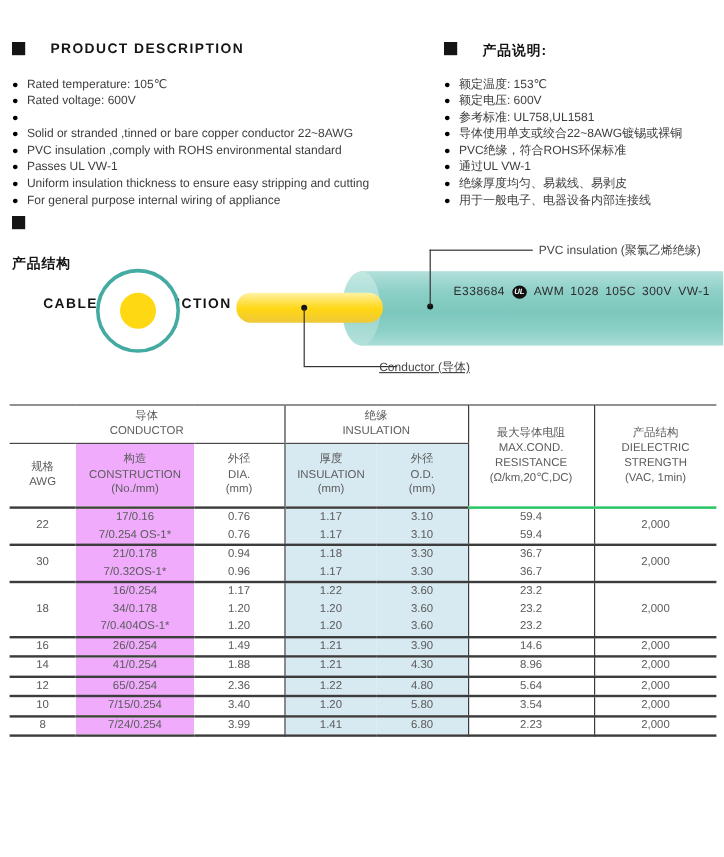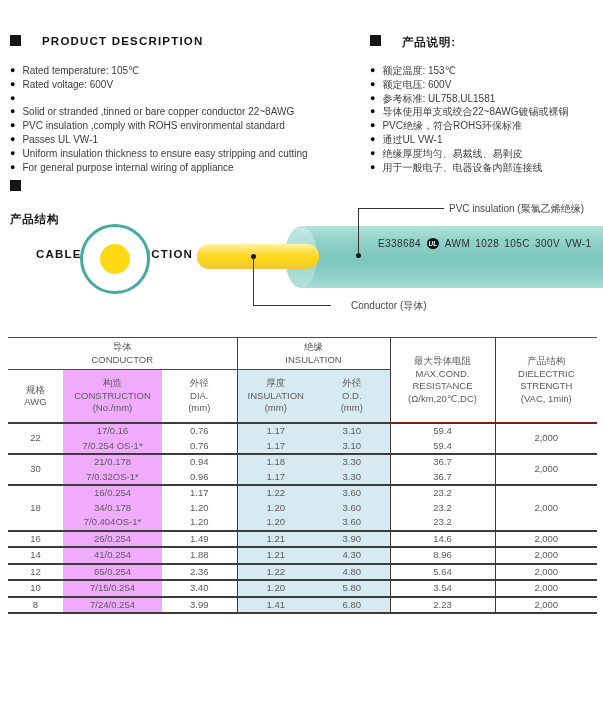--- a/index.html
+++ b/index.html
@@ -40,21 +40,21 @@
 
   
   .spec-table-wrap { position:absolute; left:8px; top:337px; }
   table.spec { border-collapse:collapse; table-layout:fixed; width:589px;
                border-top:1px solid #4a4a4a; border-bottom:2px solid #3c3c3c; }
   table.spec th, table.spec td { font-weight:normal; text-align:center; vertical-align:middle;
                color:#5b5b5b; font-size:9.5px; padding:0; overflow:hidden; }
   tr.h1 th { height:31px; }
   tr.h1 th.grp { border-bottom:1px solid #4a4a4a; }
   tr.h2 th { height:52px; border-bottom:2px solid #3c3c3c; }
-  th.span2 { border-bottom:2px solid #7f1d1d; }
+  th.span2 { border-bottom:2px solid #22c55e; }
   .hline { line-height:12.5px; }
   tbody tr { border-bottom:2px solid #3c3c3c; }
   tbody td { padding:7px 0; }
   tbody td .line { line-height:14.5px; }
   .vl { border-left:1px solid #3c3c3c; }
   .yellow { background:#f0abfc; }
   .blue { background:#d7e9f1; }
 </style>
 </head>
 <body>
@@ -159,21 +159,21 @@
   </div>
 
   <div class="abs callout-dot" style="left:356px; top:253px;"></div>
   <div class="abs callout-line" style="left:358px; top:208px; width:1px; height:47px;"></div>
   <div class="abs callout-line" style="left:358px; top:208px; width:86px; height:1px;"></div>
   <div class="abs diagram-label" style="left:449px; top:202px;">PVC insulation (聚氯乙烯绝缘)</div>
 
   <div class="abs callout-dot" style="left:251px; top:254px;"></div>
   <div class="abs callout-line" style="left:253px; top:257px; width:1px; height:48px;"></div>
   <div class="abs callout-line" style="left:253px; top:305px; width:78px; height:1px;"></div>
-  <div class="abs diagram-label" style="left:351px; top:299px;">Conductor (导体)</div>
+  <div class="abs diagram-label" style="left:316px; top:299px;text-decoration:underline;">Conductor (导体)</div>
 
   <div class="spec-table-wrap">
     <table class="spec">
       <colgroup>
         <col style="width:55px">
           <col style="width:99px">
           <col style="width:75px">
         <col style="width:77px">
           <col style="width:76px">
           <col style="width:105px">

